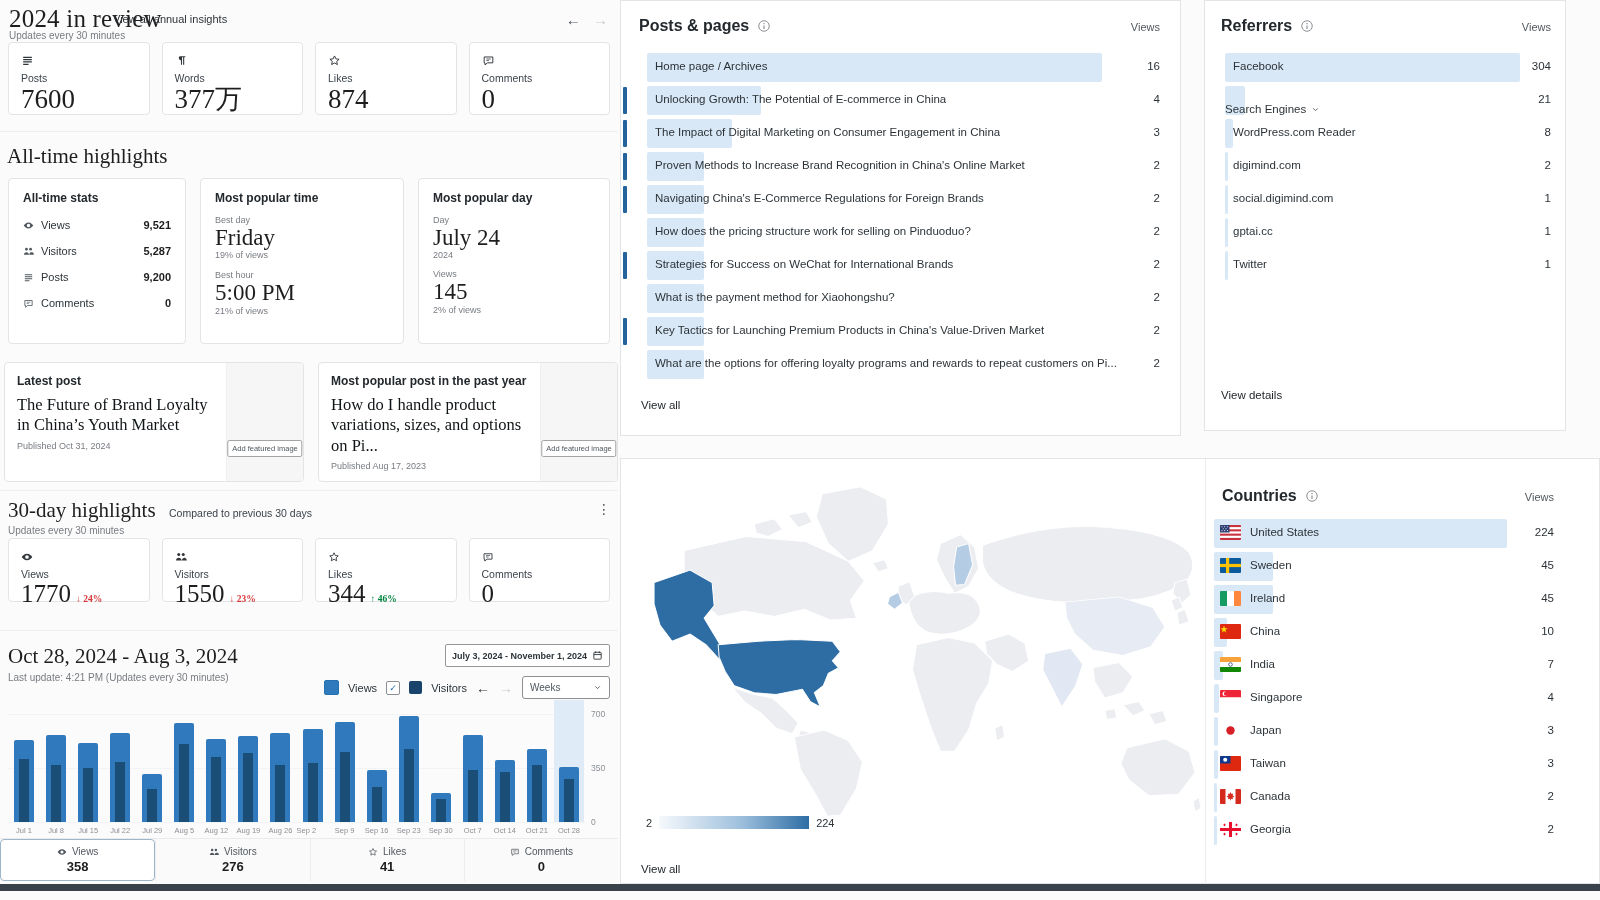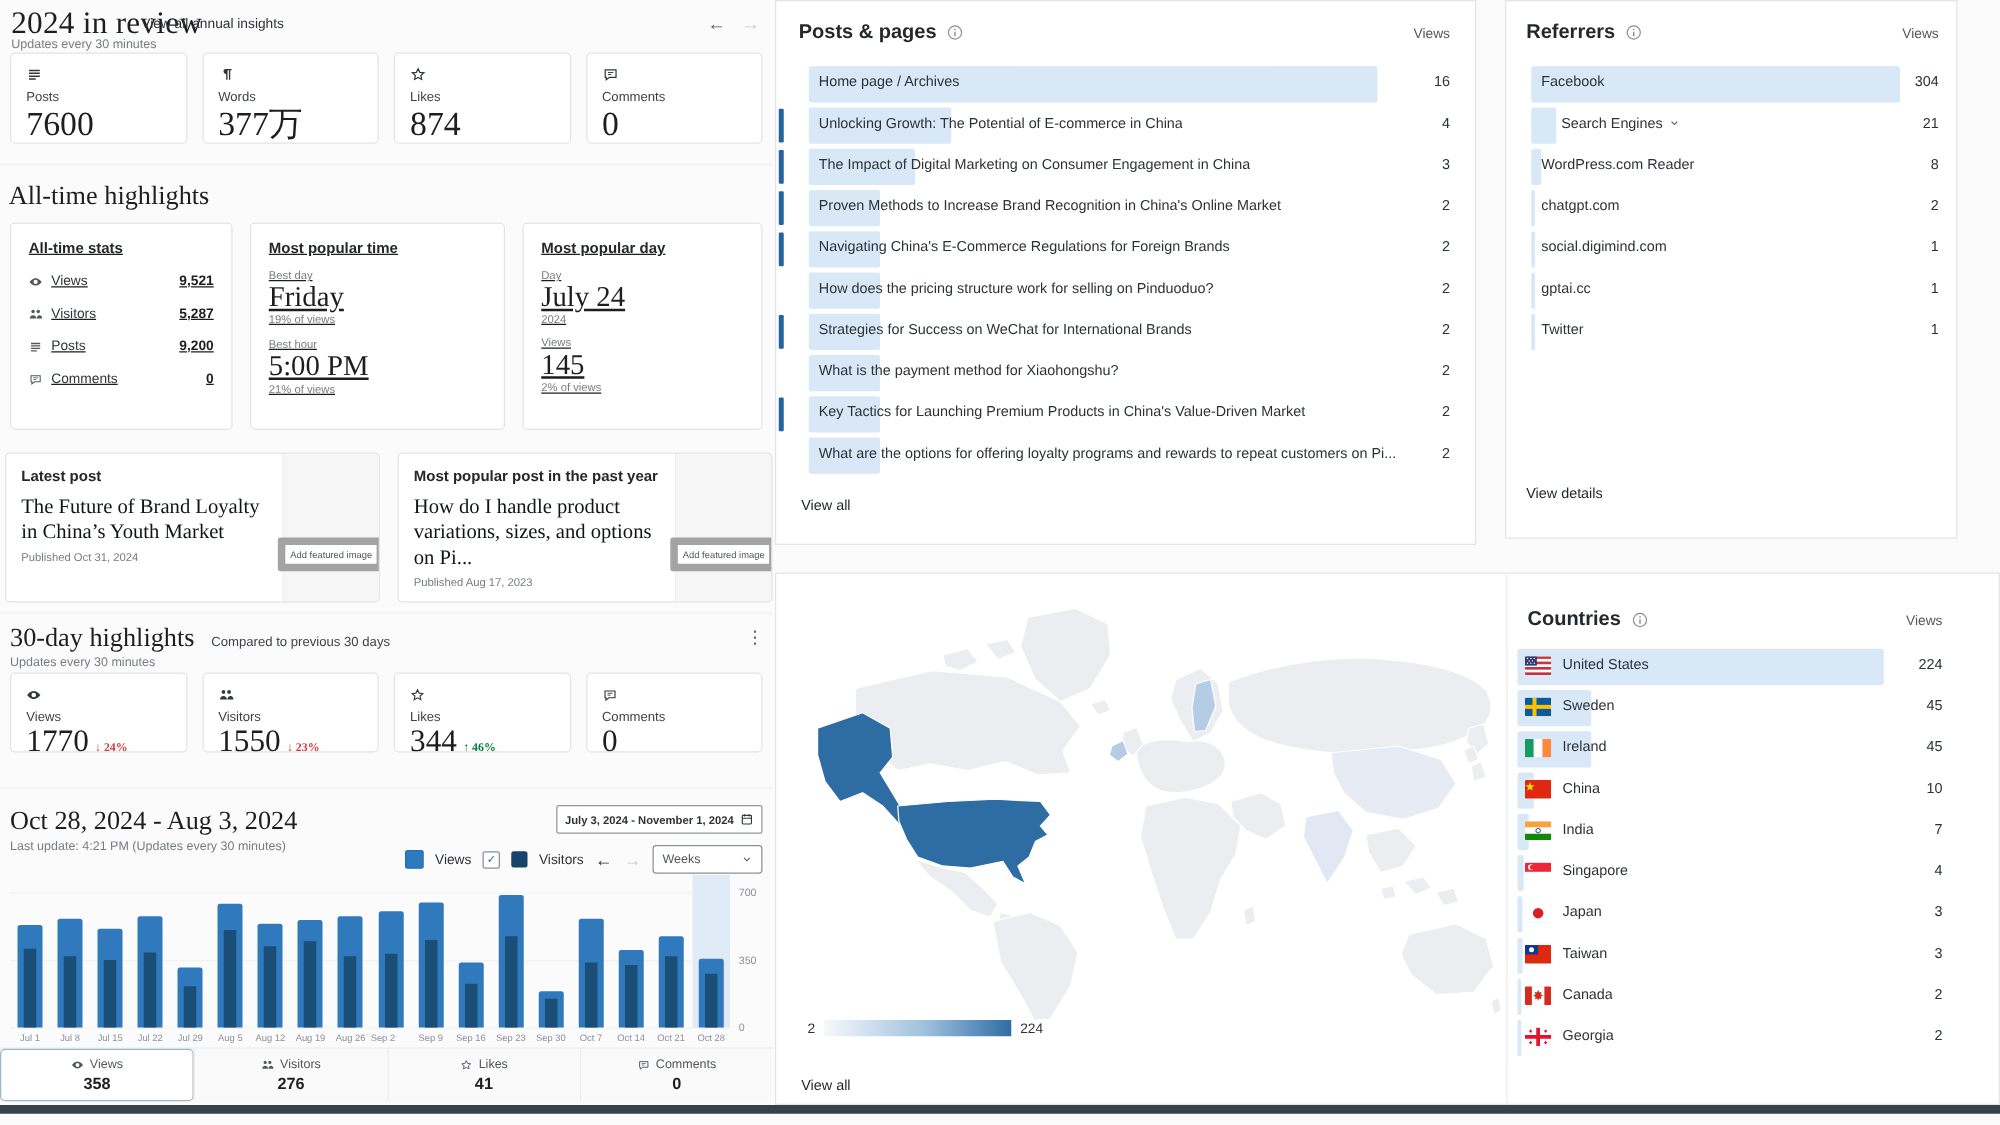--- a/index.html
+++ b/index.html
@@ -27,21 +27,21 @@
   .at-value{font-size:11px;font-weight:bold;color:#1e1e1e;}
   .sub9{font-size:9px;color:#787c82;}
   .big22{font-size:23px;line-height:1.1;}
   .feat-card{flex:1;background:#fff;border:1px solid #e3e4e6;border-radius:4px;display:flex;overflow:hidden;}
   .feat-text{flex:1;padding:11px 12px;overflow:hidden;}
   .feat-kicker{font-size:12px;font-weight:bold;color:#23282d;}
   .feat-title{font-size:16.5px;line-height:1.24;margin-top:7px;color:#101517;}
   .feat-pub{font-size:9px;color:#787c82;margin-top:5px;}
   .feat-img{width:76px;background:#f6f6f7;border-left:1px solid #f0f0f1;position:relative;}
   .feat-btn{position:absolute;left:50%;bottom:24px;transform:translateX(-50%);font-size:7.5px;color:#50575e;
-            background:#fff;border:6px solid #a3a3a3;border-radius:2px;padding:3px 4px;white-space:nowrap;}
+            background:#fff;border:1px solid #a3a3a3;border-radius:2px;padding:3px 4px;white-space:nowrap;}
   .delta{font-size:9.5px;font-weight:bold;margin-left:5px;}
   .delta.down{color:#d63638;}
   .delta.up{color:#00843d;}
   .ctrl-btn{display:flex;align-items:center;gap:5px;background:#fff;border:1px solid #94989d;border-radius:2px;
             height:21px;padding:0 6px;font-size:9px;font-weight:bold;color:#2c3338;}
   .legend-row{display:flex;align-items:center;gap:9px;}
   .swatch{width:13px;height:13px;border-radius:2px;}
   .legend-label{font-size:11px;color:#2c3338;}
   .checkbox{width:12px;height:12px;border:1px solid #8c8f94;border-radius:2px;background:#fff;
             display:flex;align-items:center;justify-content:center;font-size:9px;color:#2271b1;}
@@ -107,21 +107,21 @@
               <path d="M4 5.5h16v10.8H10.2L5.5 20v-3.7H4z"></path>
               <path d="M8 9.2h8M8 12.2h5" stroke-width="1.4"></path>
             </svg>
           </span><div class="mc-label">Comments</div><div class="mc-value serif">0</div></div>
       </div>
 
     <div class="sep" style="top:131px;"></div>
 
     <div class="abs serif h2" style="left:7px;top:144px;">All-time highlights</div>
 
-    <div class="abs" style="left:8px;top:178px;width:602px;display:flex;gap:14px;text-decoration:underline;">
+    <div class="abs" style="left:8px;top:178px;width:602px;display:flex;gap:14px;">
       <div class="card" style="width:178px;height:166px;">
         <div class="card-title">All-time stats</div>
         <div id="alltime-rows">
             <div class="at-row">
               <div class="at-left">
                 <span class="icon sm">
                   <svg viewBox="0 0 24 24" fill="currentColor">
                     <path d="M12 5.5C6.8 5.5 2.9 10.1 1.5 12c1.4 1.9 5.3 6.5 10.5 6.5s9.1-4.6 10.5-6.5C21.1 10.1 17.2 5.5 12 5.5zm0 10.2a3.7 3.7 0 1 1 0-7.4 3.7 3.7 0 0 1 0 7.4z"></path>
                   </svg>
                 </span>
@@ -513,35 +513,35 @@
     </div>
     <div class="abs views-hdr" style="right:14px;top:20px;">Views</div>
     <div id="ref-rows" class="abs" style="left:0;top:50px;right:0;">
         <div class="list-row">
           <div class="row-bar" style="left:20px;width:295px;"></div>
           <div class="row-title" style="left:28px;max-width:280px;">Facebook</div>
           <div class="row-views" style="right:14px;">304</div>
         </div>
         <div class="list-row">
           <div class="row-bar" style="left:20px;width:20.378289473684212px;"></div>
-          <div class="row-title" style="left:44px;max-width:280px;">Search Engines<span class="chev" style="margin-left:5px;position:relative;top:1px;">
+          <div class="row-title" style="left:20px;max-width:280px;margin-top:10px;">Search Engines<span class="chev" style="margin-left:5px;position:relative;top:1px;">
               <svg viewBox="0 0 24 24" fill="none" stroke="currentColor" stroke-width="2.4">
                 <path d="M6 9l6 6 6-6"></path>
               </svg>
             </span></div>
           <div class="row-views" style="right:14px;">21</div>
         </div>
         <div class="list-row">
           <div class="row-bar" style="left:20px;width:7.763157894736842px;"></div>
           <div class="row-title" style="left:28px;max-width:280px;">WordPress.com Reader</div>
           <div class="row-views" style="right:14px;">8</div>
         </div>
         <div class="list-row">
           <div class="row-bar" style="left:20px;width:3px;"></div>
-          <div class="row-title" style="left:28px;max-width:280px;">chatgpt.com</div>
+          <div class="row-title" style="left:28px;max-width:280px;">digimind.com</div>
           <div class="row-views" style="right:14px;">2</div>
         </div>
         <div class="list-row">
           <div class="row-bar" style="left:20px;width:3px;"></div>
           <div class="row-title" style="left:28px;max-width:280px;">social.digimind.com</div>
           <div class="row-views" style="right:14px;">1</div>
         </div>
         <div class="list-row">
           <div class="row-bar" style="left:20px;width:3px;"></div>
           <div class="row-title" style="left:28px;max-width:280px;">gptai.cc</div>

